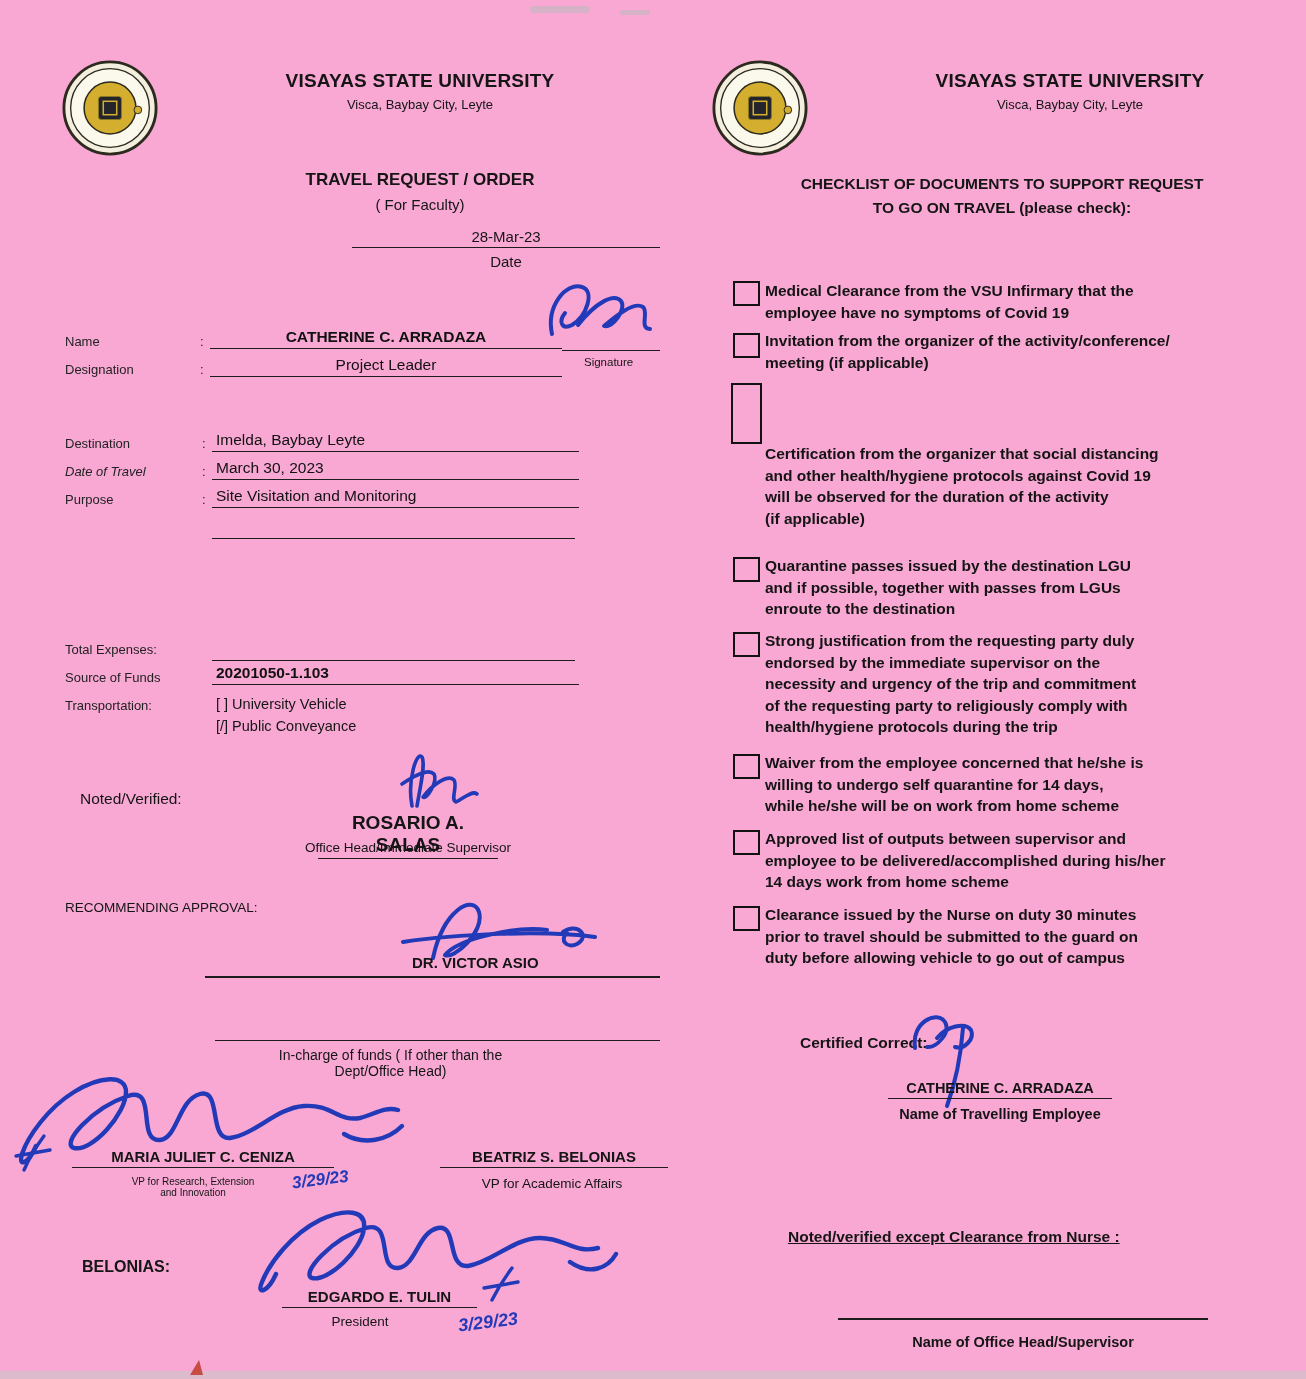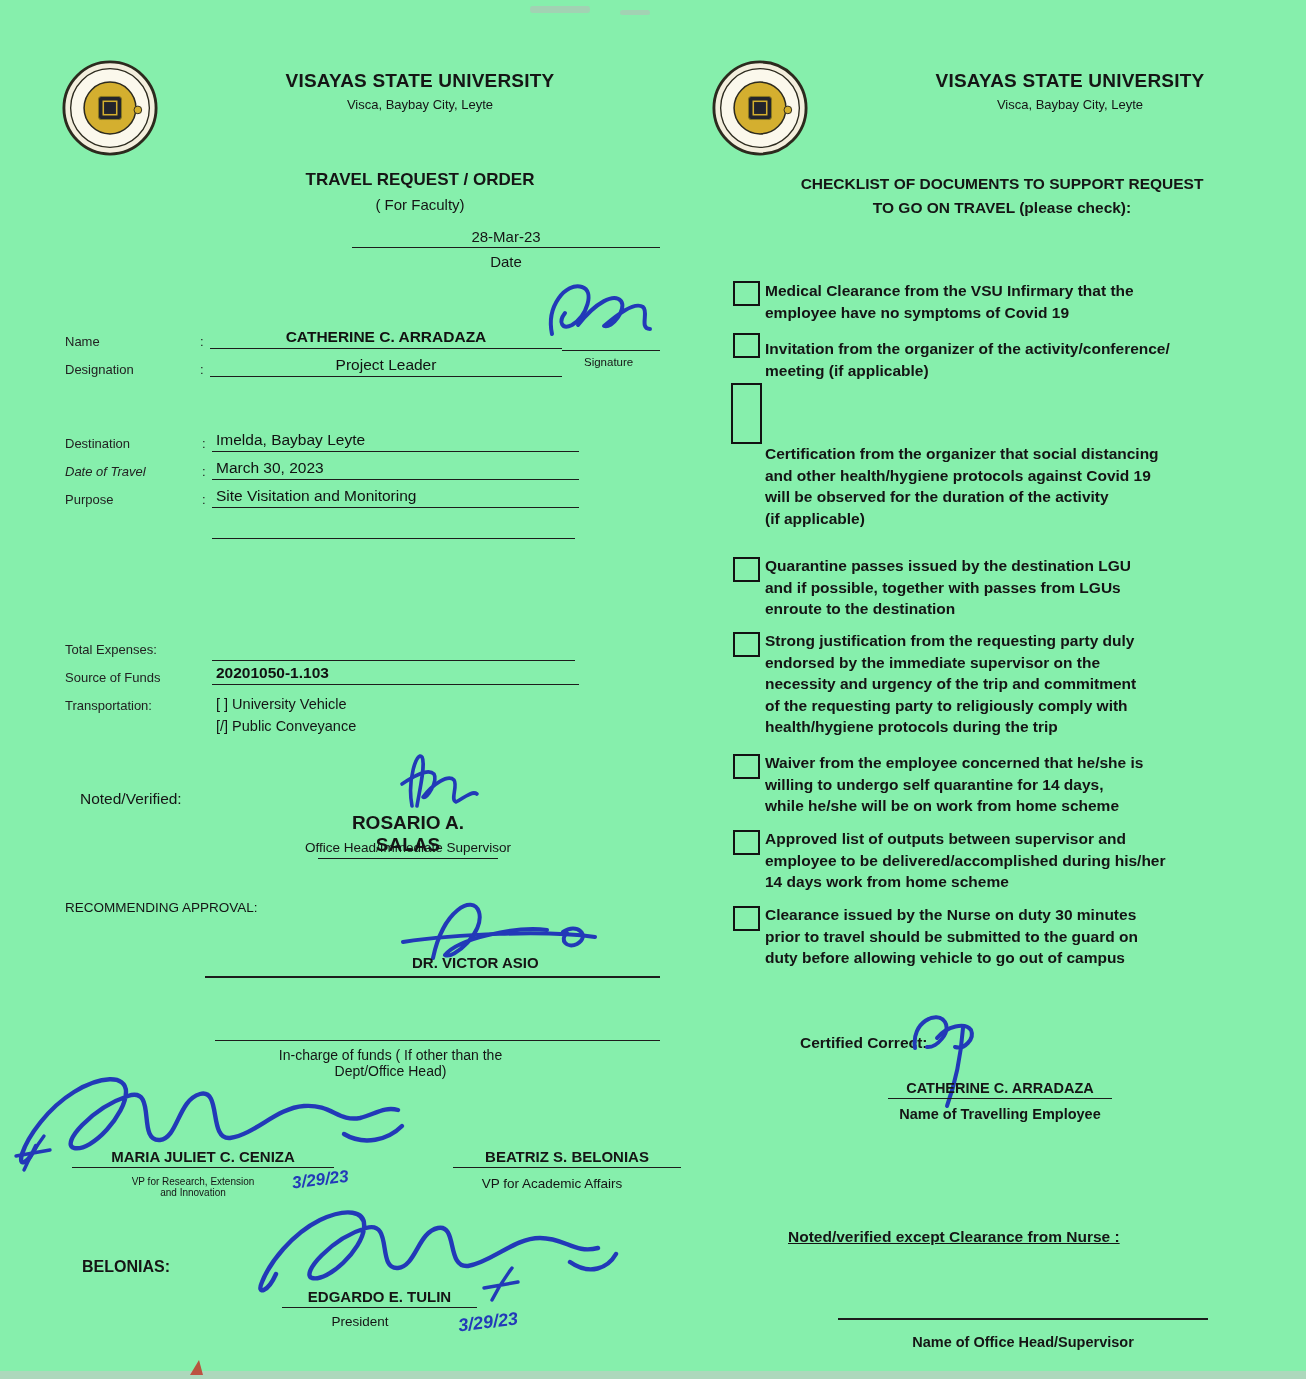--- a/index.html
+++ b/index.html
@@ -1,19 +1,19 @@
 <!DOCTYPE html>
 <html><head>
 <meta charset="utf-8">
 <style>
   html,body{margin:0;padding:0;background:#ffffff;}
   .page{
     position:relative;
     width:1306px;height:1379px;
-    background:#86efac;
+    background:#f9a8d4;
     font-family:"Liberation Sans", sans-serif;
     color:#151515;
     overflow:hidden;
   }
   .abs{position:absolute;}
   .c{text-align:center;}
   .b{font-weight:bold;}
   .pre{white-space:pre-line;}
   .ul{border-bottom:1.6px solid #1c1c1c;padding-bottom:2px;}
   .rule{border-bottom:1.6px solid #1c1c1c;height:0;}
@@ -120,21 +120,21 @@
     <path class="ink" stroke-width="4.4" d="M28,98 C20,116 10,120 14,106 C20,88 40,60 66,44 C92,28 118,26 118,44 C118,66 84,104 66,100 C52,96 84,60 120,48 C150,38 128,94 152,92 C170,90 170,52 192,46 C214,40 200,92 222,90 C248,86 268,60 296,58 C324,56 330,74 352,70 C366,67 376,58 390,62"></path>
     <path class="ink" stroke-width="4.4" d="M336,86 C356,98 380,92 394,78"></path>
     <path class="ink" stroke-width="3.4" d="M16,122 C24,104 30,96 36,88 M8,108 L42,102"></path>
   </svg>
 
   <div class="abs c b ul" style="left:72px;top:1148px;width:262px;font-size:15px;">MARIA JULIET C. CENIZA</div>
   <div class="abs c pre" style="left:68px;top:1176px;width:250px;font-size:10px;">VP for Research, Extension
 and Innovation</div>
   <div class="abs bluehand" style="left:292px;top:1170px;font-size:17px;transform:rotate(-7deg);">3/29/23</div>
 
-  <div class="abs c b ul" style="left:453px;top:1148px;width:228px;font-size:15px;">BEATRIZ S. BELONIAS</div>
+  <div class="abs c b ul" style="left:440px;top:1148px;width:228px;font-size:15px;">BEATRIZ S. BELONIAS</div>
   <div class="abs c" style="left:438px;top:1176px;width:228px;font-size:13.5px;">VP for Academic Affairs</div>
 
   <div class="abs b" style="left:82px;top:1258px;font-size:16px;">BELONIAS:</div>
   <svg class="abs" style="left:240px;top:1182px;" width="380" height="125" viewBox="0 0 380 125">
     <path class="ink" stroke-width="4.4" d="M36,92 C28,110 16,114 22,100 C30,80 52,52 80,38 C106,26 126,28 124,46 C122,68 88,100 72,96 C60,92 92,56 126,46 C154,38 136,88 158,86 C176,84 178,50 198,46 C218,42 206,86 228,84 C252,80 274,56 300,56 C326,56 334,72 358,66"></path>
     <path class="ink" stroke-width="4.4" d="M330,80 C350,94 368,86 376,72"></path>
     <path class="ink" stroke-width="3.4" d="M252,118 C260,102 266,94 272,86 M244,106 L278,100"></path>
   </svg>
   <div class="abs c b ul" style="left:282px;top:1288px;width:195px;font-size:15px;">EDGARDO E. TULIN</div>
   <div class="abs c" style="left:300px;top:1314px;width:120px;font-size:13.5px;">President</div>
@@ -161,21 +161,21 @@
   <div class="cb" style="left:733px;top:333px;"></div>
   <div class="cb" style="left:731px;top:383px;width:27px;height:57px;"></div>
   <div class="cb" style="left:733px;top:557px;"></div>
   <div class="cb" style="left:733px;top:632px;"></div>
   <div class="cb" style="left:733px;top:754px;"></div>
   <div class="cb" style="left:733px;top:830px;"></div>
   <div class="cb" style="left:733px;top:906px;"></div>
 
   <div class="item" style="top:280px;">Medical Clearance from the VSU Infirmary that the
 employee have no symptoms of Covid 19</div>
-  <div class="item" style="top:338px;">Invitation from the organizer of the activity/conference/
+  <div class="item" style="top:330px;">Invitation from the organizer of the activity/conference/
 meeting (if applicable)</div>
   <div class="item" style="top:443px;">Certification from the organizer that social distancing
 and other health/hygiene protocols against Covid 19
 will be observed for the duration of the activity
  (if applicable)</div>
   <div class="item" style="top:630px;">Strong justification from the requesting party duly
 endorsed by the immediate supervisor on the
 necessity and urgency of the trip and commitment
 of the requesting party to religiously comply with
 health/hygiene protocols during the trip</div>

